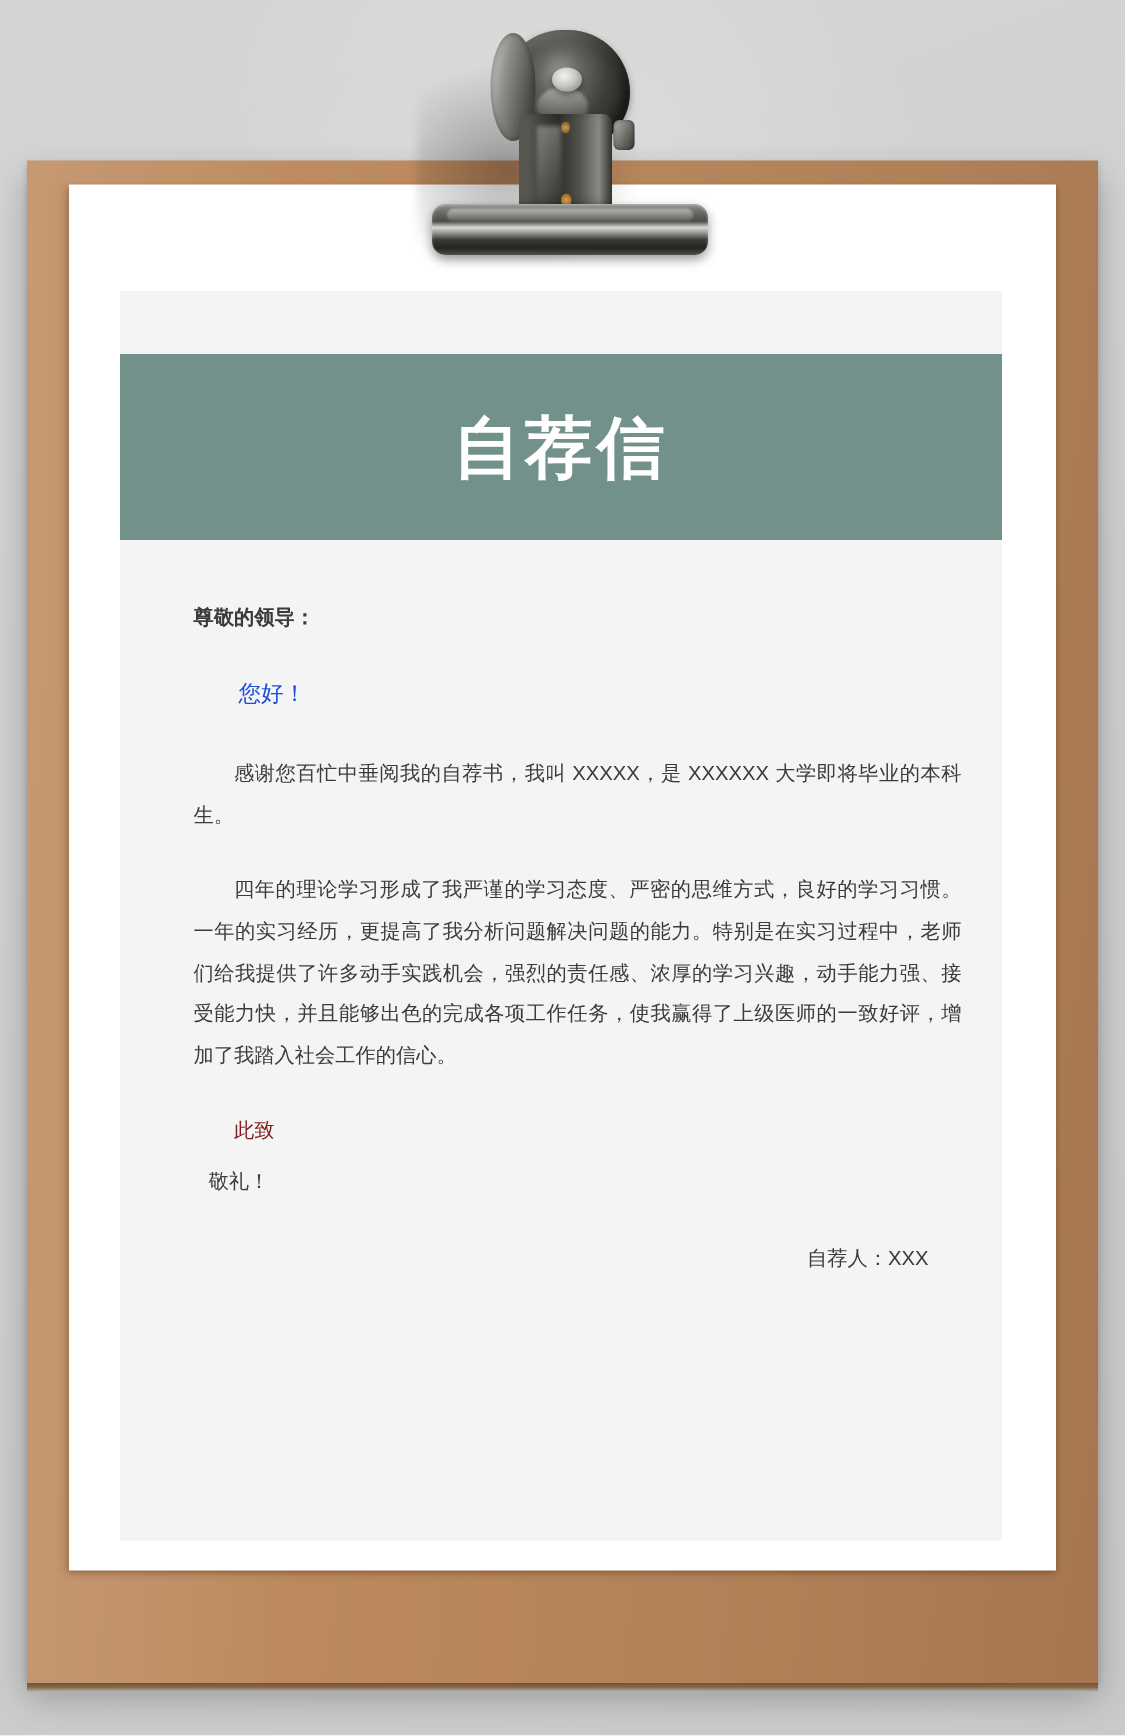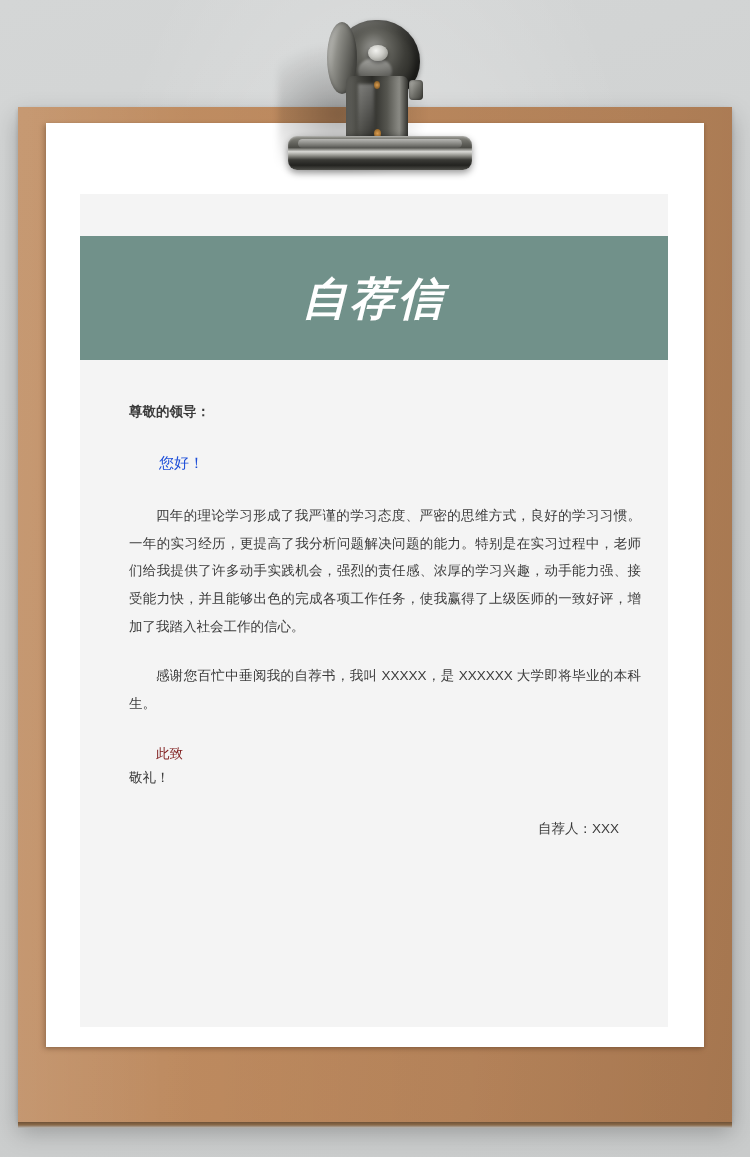--- a/index.html
+++ b/index.html
@@ -76,21 +76,20 @@
   .doc-title-band {
     position: absolute;
     left: 0;
     top: 42px;
     width: 588px;
     height: 124px;
     background: #71918a;
     display: flex;
     align-items: center;
     justify-content: center;
-    font-style: italic;
   }
   .doc-title {
     color: #ffffff;
     font-size: 45px;
     font-weight: bold;
     letter-spacing: 3px;
     line-height: 1;
   }
 
   .doc-body {
@@ -127,21 +126,21 @@
     font-size: 13.5px;
     color: #7f1d1d;
     line-height: 1.8;
     margin: 24px 0 0 0;
     text-indent: 2em;
   }
   .closing-2 {
     font-size: 13.5px;
     color: #3b3b3b;
     line-height: 1.8;
-    margin: 0;
+    margin: 10px;
   }
   .sign-block {
     margin-top: 26px;
     text-align: right;
     padding-right: 22px;
   }
   .sign-line {
     font-size: 13.5px;
     color: #3b3b3b;
     line-height: 1.95;
@@ -293,23 +292,23 @@
     <div class="doc-title-band">
       <div class="doc-title">自荐信</div>
     </div>
 
     <div class="doc-body">
 
       <p class="salutation">尊敬的领导：</p>
 
       <p class="greeting">您好！</p>
 
+      <p class="para">感谢您百忙中垂阅我的自荐书，我叫 XXXXX，是 XXXXXX 大学即将毕业的本科生。</p>
+
       <p class="para">四年的理论学习形成了我严谨的学习态度、严密的思维方式，良好的学习习惯。一年的实习经历，更提高了我分析问题解决问题的能力。特别是在实习过程中，老师们给我提供了许多动手实践机会，强烈的责任感、浓厚的学习兴趣，动手能力强、接受能力快，并且能够出色的完成各项工作任务，使我赢得了上级医师的一致好评，增加了我踏入社会工作的信心。</p>
-
-      <p class="para">感谢您百忙中垂阅我的自荐书，我叫 XXXXX，是 XXXXXX 大学即将毕业的本科生。</p>
 
 
 
       <p class="closing-1">此致</p>
       <p class="closing-2">敬礼！</p>
 
       <div class="sign-block">
         <div class="sign-line">自荐人：XXX</div>
 
       </div>

